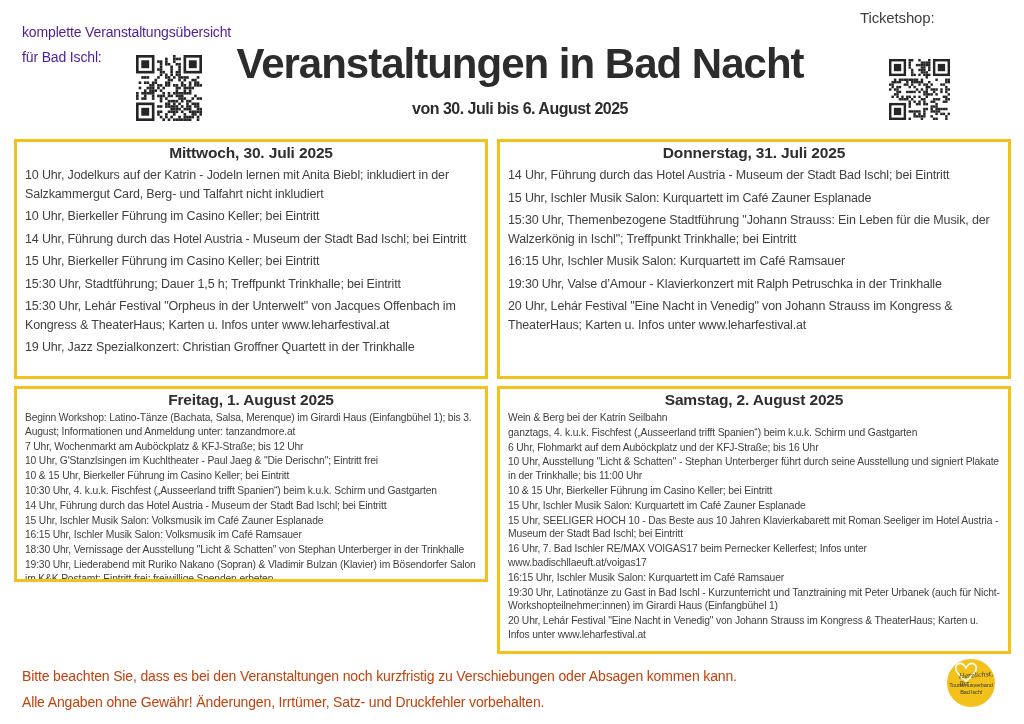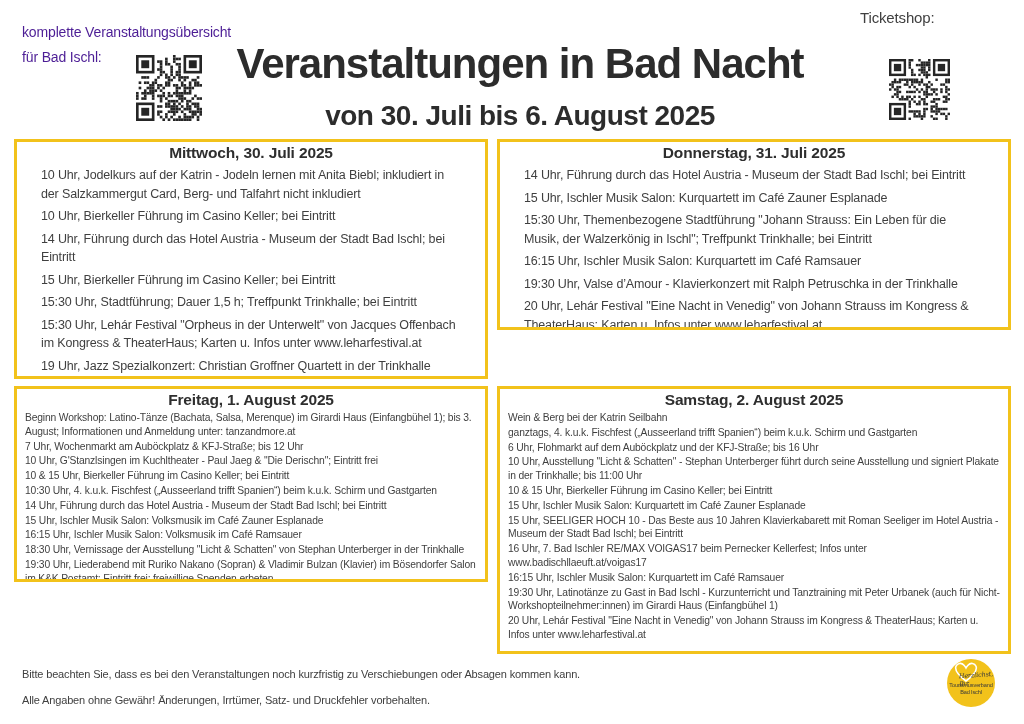--- a/index.html
+++ b/index.html
@@ -9,35 +9,35 @@
     letter-spacing:-0.15px;
   }
   .abs{position:absolute;}
   .hdr-small{font-size:14px;line-height:25px;color:#4c1d95;}
   .title{
     left:185px;top:40px;width:670px;text-align:center;
     font-size:42px;font-weight:800;color:#2c2c2c;letter-spacing:-1px;
   }
   .subtitle{
     left:185px;top:100px;width:670px;text-align:center;
-    font-size:28px;font-weight:700;color:#2c2c2c;letter-spacing:-0.5px;
+    font-size:16px;font-weight:700;color:#2c2c2c;letter-spacing:-0.5px;
   }
   .ticketshop{left:860px;top:9px;width:110px;font-size:15px;color:#3f3f3f;}
   .daybox{
     position:absolute;border:3px solid var(--yellow,#f2c21b);
     background:#fff;box-sizing:border-box;overflow:hidden;
     padding:2px 8px 18px 8px;
   }
   .daybox h2{
     margin:0 0 2px 0;text-align:center;font-size:15.5px;font-weight:700;color:#2e2e2e;
   }
-  .daybox.big .event{font-size:12.5px;line-height:18.5px;margin:4px 16px;}
+  .daybox.big .event{font-size:12.5px;line-height:18.5px;margin:4px 0;}
   .daybox.small .event{font-size:10.3px;line-height:13.8px;margin:1px 0;}
   .event{color:#3f3f3f;}
-  .footer-note{left:22px;font-size:11px;color:#404040;}
+  .footer-note{left:22px;font-size:14px;color:#c2410c;}
   .logo{
     left:947px;top:659px;width:48px;height:48px;border-radius:50%;
     background:var(--yellow,#f2c21b);overflow:hidden;text-align:center;
   }
   .logo .heart{position:absolute;left:6px;top:2px;}
   .logo .script{
     position:absolute;left:12px;top:12px;width:36px;
     font-family:"DejaVu Serif", serif;font-style:italic;font-size:6.5px;
     color:#3a3a3a;transform:rotate(-4deg);text-align:left;
   }
@@ -490,21 +490,21 @@
         <p class="event">10 Uhr, Jodelkurs auf der Katrin - Jodeln lernen mit Anita Biebl; inkludiert in der Salzkammergut Card, Berg- und Talfahrt nicht inkludiert</p>
         <p class="event">10 Uhr, Bierkeller Führung im Casino Keller; bei Eintritt</p>
         <p class="event">14 Uhr, Führung durch das Hotel Austria - Museum der Stadt Bad Ischl; bei Eintritt</p>
         <p class="event">15 Uhr, Bierkeller Führung im Casino Keller; bei Eintritt</p>
         <p class="event">15:30 Uhr, Stadtführung; Dauer 1,5 h; Treffpunkt Trinkhalle; bei Eintritt</p>
         <p class="event">15:30 Uhr, Lehár Festival "Orpheus in der Unterwelt" von Jacques Offenbach im Kongress &amp; TheaterHaus; Karten u. Infos unter www.leharfestival.at</p>
         <p class="event">19 Uhr, Jazz Spezialkonzert: Christian Groffner Quartett in der Trinkhalle</p>
       </div>
   </div>
 
-  <div class="daybox big" style="left:497px;top:139px;width:514px;height:191px;">
+  <div class="daybox big" style="left:497px;top:139px;width:514px;height:240px;">
     <h2>Donnerstag, 31. Juli 2025</h2>
     <div>
         <p class="event">14 Uhr, Führung durch das Hotel Austria - Museum der Stadt Bad Ischl; bei Eintritt</p>
         <p class="event">15 Uhr, Ischler Musik Salon: Kurquartett im Café Zauner Esplanade</p>
         <p class="event">15:30 Uhr, Themenbezogene Stadtführung "Johann Strauss: Ein Leben für die Musik, der Walzerkönig in Ischl"; Treffpunkt Trinkhalle; bei Eintritt</p>
         <p class="event">16:15 Uhr, Ischler Musik Salon: Kurquartett im Café Ramsauer</p>
         <p class="event">19:30 Uhr, Valse d’Amour - Klavierkonzert mit Ralph Petruschka in der Trinkhalle</p>
         <p class="event">20 Uhr, Lehár Festival "Eine Nacht in Venedig" von Johann Strauss im Kongress &amp; TheaterHaus; Karten u. Infos unter www.leharfestival.at</p>
       </div>
   </div>

